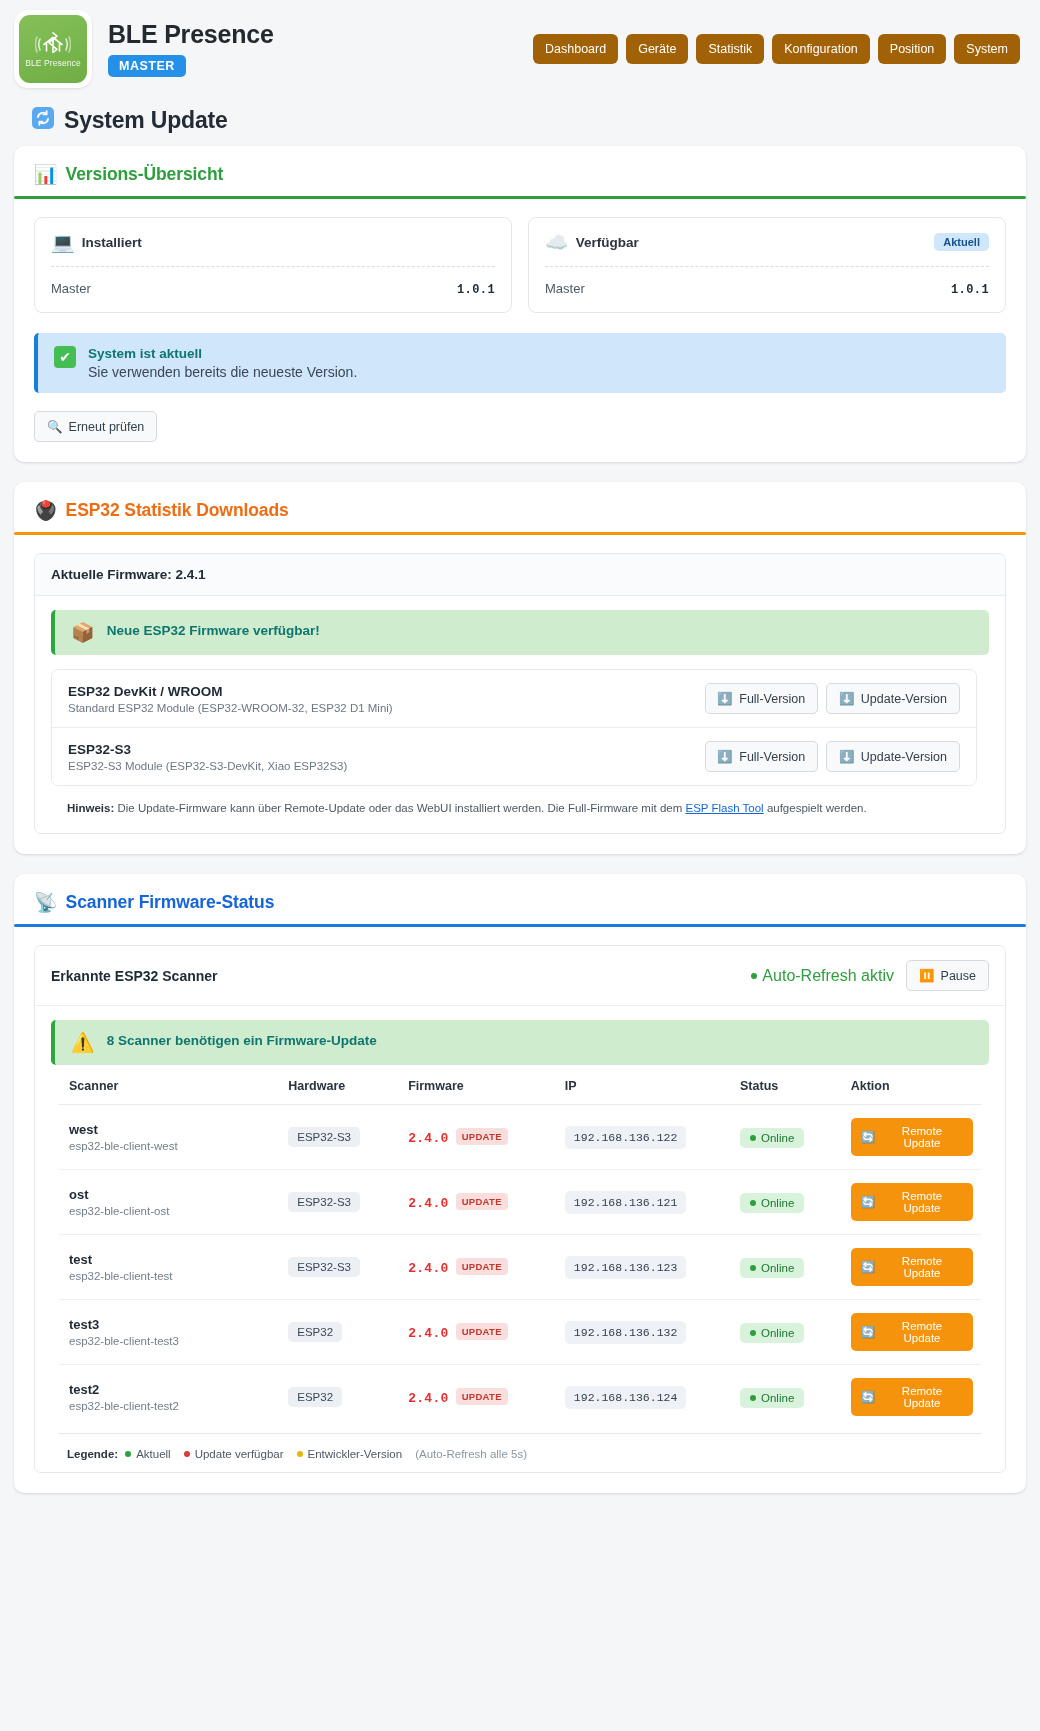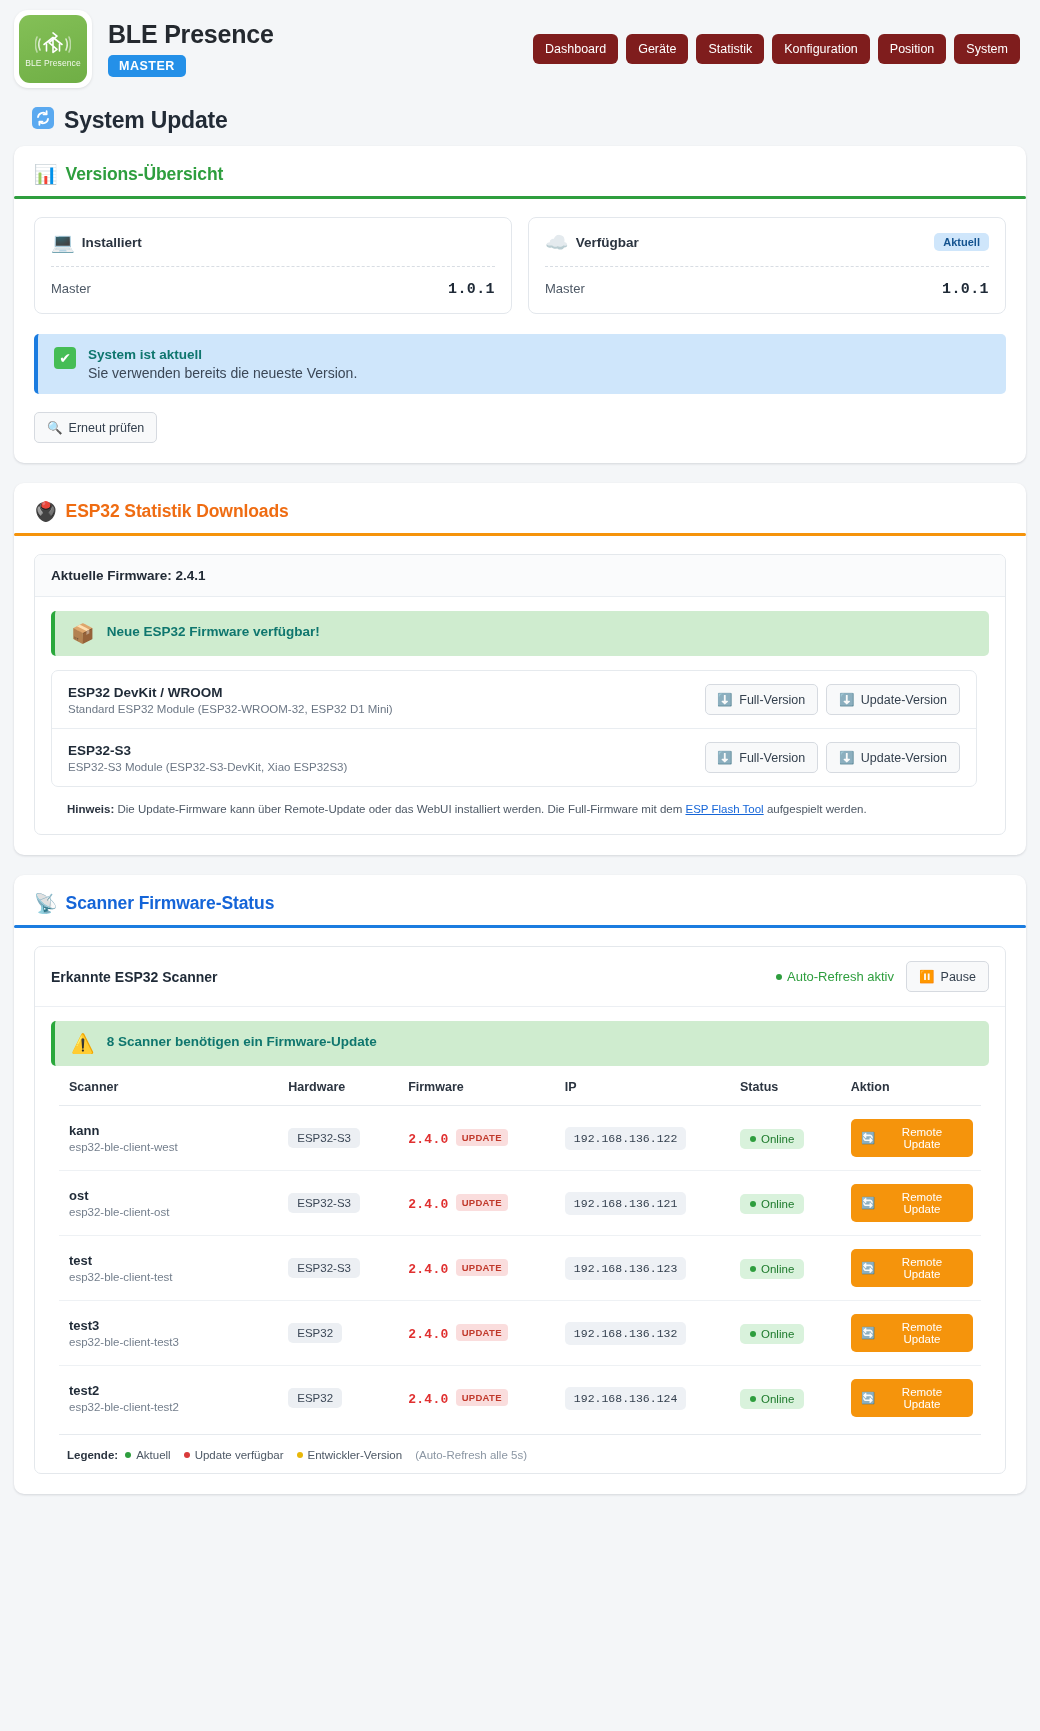--- a/index.html
+++ b/index.html
@@ -50,21 +50,21 @@
     background: #2490e8; color: #fff;
     font-size: 12.5px; font-weight: bold;
     letter-spacing: .5px;
     padding: 4px 11px; border-radius: 5px;
   }
   .nav {
     margin-left: auto; display: flex; gap: 8px;
     align-items: center; padding-right: 6px;
   }
   .nav-btn {
-    background: #7f1d1d; color: #ffffff;
+    background: #a16207; color: #ffffff;
     border: none; border-radius: 6px;
     font-size: 12.5px; font-family: inherit;
     padding: 8px 12px; cursor: pointer;
     white-space: nowrap;
   }
 
   
   .page-title-row {
     display: flex; align-items: center; gap: 9px;
     padding: 6px 16px 12px 16px;
@@ -128,21 +128,21 @@
     border-top: 1px dashed #d8dde3;
     margin: 13px 0 14px 0;
   }
   .ver-row {
     display: flex; align-items: baseline;
   }
   .ver-name { font-size: 13px; color: #4d5865; }
   .ver-num {
     margin-left: auto;
     font-family: "Liberation Mono", monospace;
-    font-size: 15px; font-weight: bold; color: #1f2a37;
+    font-size: 12px; font-weight: bold; color: #1f2a37;
     letter-spacing: .4px;
   }
 
   
   .alert {
     display: flex; align-items: flex-start; gap: 12px;
     padding: 13px 16px;
     border-radius: 5px;
     margin-top: 20px;
   }
@@ -199,21 +199,21 @@
   .note a { color: #1565d8; }
 
   
   .scan-head {
     display: flex; align-items: center;
     padding: 14px 16px;
     border-bottom: 1px solid #eceff3;
   }
   .scan-title { font-size: 14px; font-weight: bold; color: #1f2a37; }
   .scan-right { margin-left: auto; display: flex; align-items: center; gap: 12px; }
-  .auto-refresh { font-size: 13px; color: #2e9e3e; display: flex; align-items: center; gap: 5px; }
+  .auto-refresh { font-size: 16px; color: #2e9e3e; display: flex; align-items: center; gap: 5px; }
   .dot { width: 6px; height: 6px; border-radius: 50%; display: inline-block; }
   .dot.g { background: #2e9e3e; }
   .dot.r { background: #d93a3a; }
   .dot.y { background: #e8b709; }
 
   table.scan {
     width: 100%; border-collapse: collapse;
     margin-top: 4px;
   }
   table.scan th {
@@ -488,21 +488,21 @@
               <th class="col-firmware">Firmware</th>
               <th class="col-ip">IP</th>
               <th class="col-status">Status</th>
               <th class="col-aktion">Aktion</th>
             </tr>
           </thead>
           <tbody>
 
             <tr>
               <td class="col-scanner">
-                <div class="sc-name">kann</div>
+                <div class="sc-name">west</div>
                 <div class="sc-id">esp32-ble-client-west</div>
               </td>
               <td>
                 <span class="chip">ESP32-S3</span>
               </td>
               <td>
                 <span class="fw-ver">2.4.0</span><span class="tag-update">UPDATE</span>
               </td>
               <td>
                 <span class="ip">192.168.136.122</span>

